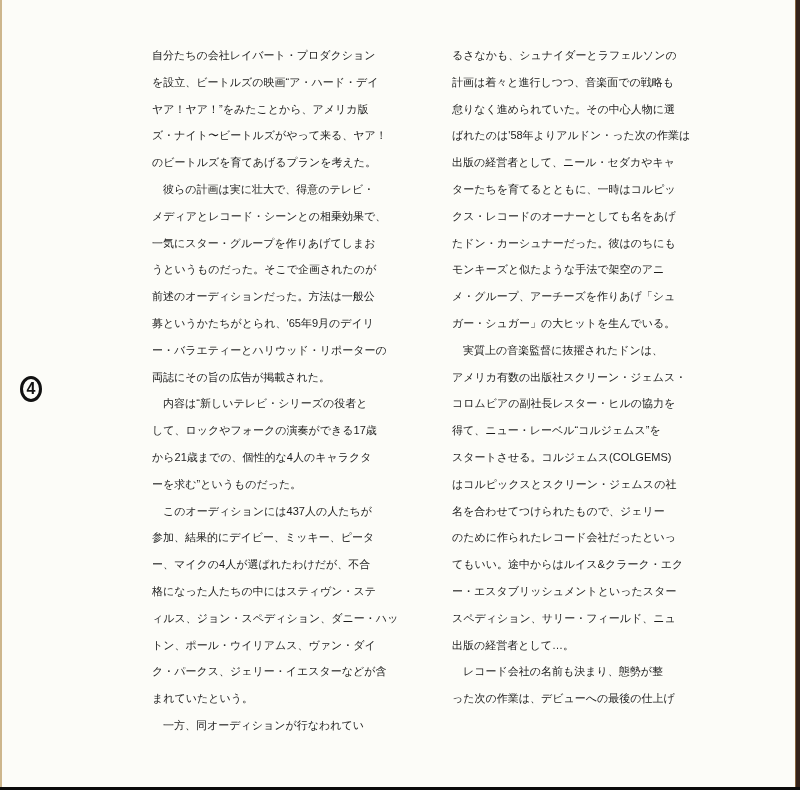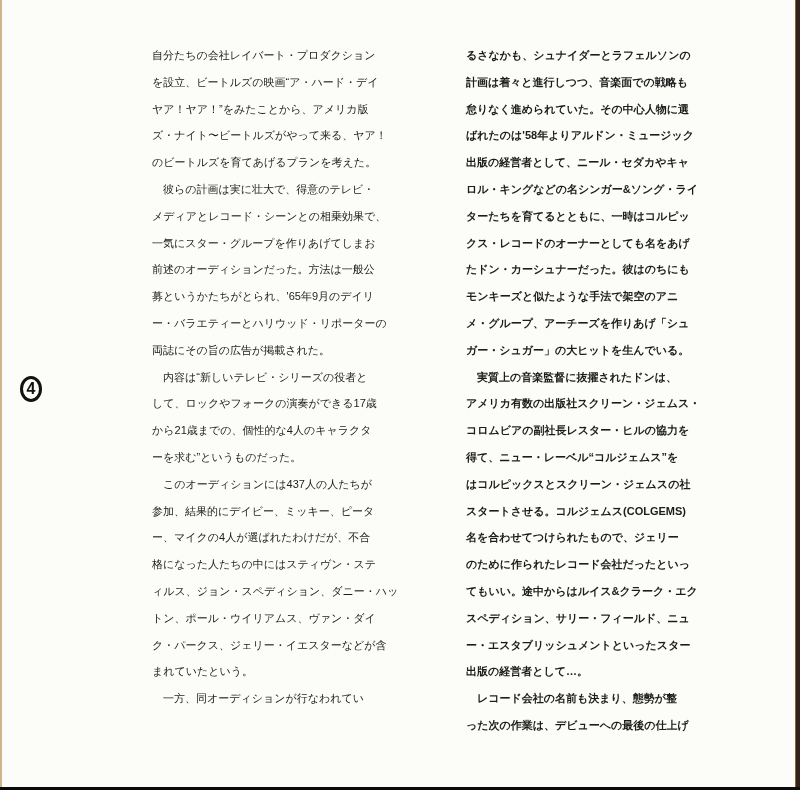--- a/index.html
+++ b/index.html
@@ -54,21 +54,21 @@
   
   .column {
     position: absolute;
     top: 42px;
     font-size: 11px;
     font-weight: 500;
     letter-spacing: 0px;
     margin-left: 36px;
   }
   .column-left  { left: 116px; width: 302px; }
-  .column-right { left: 430px; width: 318px; font-weight: bold; }
+  .column-right { left: 416px; width: 318px; }
   .line {
     height: 26.8px;
     line-height: 26.8px;
     white-space: nowrap;
   }
 </style>
 </head>
 <body>
 
 <div class="page">
@@ -82,20 +82,21 @@
 
   <div class="column column-left">
       <div class="line">自分たちの会社レイバート・プロダクション</div>
       <div class="line">を設立、ビートルズの映画“ア・ハード・デイ</div>
       <div class="line">ヤア！ヤア！”をみたことから、アメリカ版</div>
       <div class="line">ズ・ナイト〜ビートルズがやって来る、ヤア！</div>
       <div class="line">のビートルズを育てあげるプランを考えた。</div>
       <div class="line">　彼らの計画は実に壮大で、得意のテレビ・</div>
       <div class="line">メディアとレコード・シーンとの相乗効果で、</div>
       <div class="line">一気にスター・グループを作りあげてしまお</div>
+      <div class="line">うというものだった。そこで企画されたのが</div>
       <div class="line">前述のオーディションだった。方法は一般公</div>
       <div class="line">募というかたちがとられ、'65年9月のデイリ</div>
       <div class="line">ー・バラエティーとハリウッド・リポーターの</div>
       <div class="line">両誌にその旨の広告が掲載された。</div>
       <div class="line">　内容は“新しいテレビ・シリーズの役者と</div>
       <div class="line">して、ロックやフォークの演奏ができる17歳</div>
       <div class="line">から21歳までの、個性的な4人のキャラクタ</div>
       <div class="line">ーを求む”というものだった。</div>
       <div class="line">　このオーディションには437人の人たちが</div>
       <div class="line">参加、結果的にデイビー、ミッキー、ピータ</div>
@@ -105,37 +106,36 @@
       <div class="line">トン、ポール・ウイリアムス、ヴァン・ダイ</div>
       <div class="line">ク・パークス、ジェリー・イエスターなどが含</div>
       <div class="line">まれていたという。</div>
       <div class="line">　一方、同オーディションが行なわれてい</div>
     </div>
 
   <div class="column column-right">
       <div class="line">るさなかも、シュナイダーとラフェルソンの</div>
       <div class="line">計画は着々と進行しつつ、音楽面での戦略も</div>
       <div class="line">怠りなく進められていた。その中心人物に選</div>
-      <div class="line">ばれたのは'58年よりアルドン・ミュージック</div>
+      <div class="line">ばれたのは'58年よりアルドン・った次の作業は</div>
       <div class="line">出版の経営者として、ニール・セダカやキャ</div>
-      <div class="line">ロル・キングなどの名シンガー&amp;ソング・ライ</div>
       <div class="line">ターたちを育てるとともに、一時はコルピッ</div>
       <div class="line">クス・レコードのオーナーとしても名をあげ</div>
       <div class="line">たドン・カーシュナーだった。彼はのちにも</div>
       <div class="line">モンキーズと似たような手法で架空のアニ</div>
       <div class="line">メ・グループ、アーチーズを作りあげ「シュ</div>
       <div class="line">ガー・シュガー」の大ヒットを生んでいる。</div>
       <div class="line">　実質上の音楽監督に抜擢されたドンは、</div>
       <div class="line">アメリカ有数の出版社スクリーン・ジェムス・</div>
       <div class="line">コロムビアの副社長レスター・ヒルの協力を</div>
       <div class="line">得て、ニュー・レーベル“コルジェムス”を</div>
+      <div class="line">スタートさせる。コルジェムス(COLGEMS)</div>
       <div class="line">はコルピックスとスクリーン・ジェムスの社</div>
-      <div class="line">スタートさせる。コルジェムス(COLGEMS)</div>
       <div class="line">名を合わせてつけられたもので、ジェリー</div>
       <div class="line">のために作られたレコード会社だったといっ</div>
       <div class="line">てもいい。途中からはルイス&amp;クラーク・エク</div>
+      <div class="line">ー・エスタブリッシュメントといったスター</div>
       <div class="line">スペディション、サリー・フィールド、ニュ</div>
-      <div class="line">ー・エスタブリッシュメントといったスター</div>
       <div class="line">出版の経営者として…。</div>
       <div class="line">　レコード会社の名前も決まり、態勢が整</div>
       <div class="line">った次の作業は、デビューへの最後の仕上げ</div>
     </div>
 </div>
 
 </body></html>

